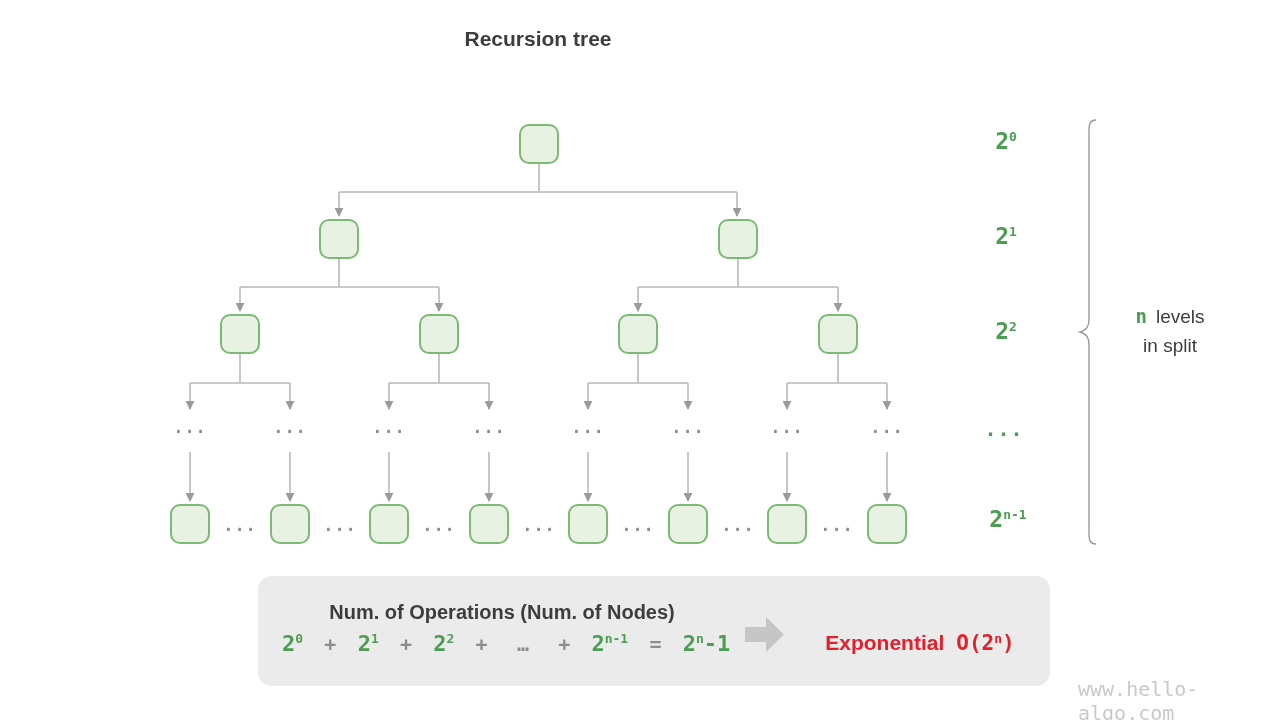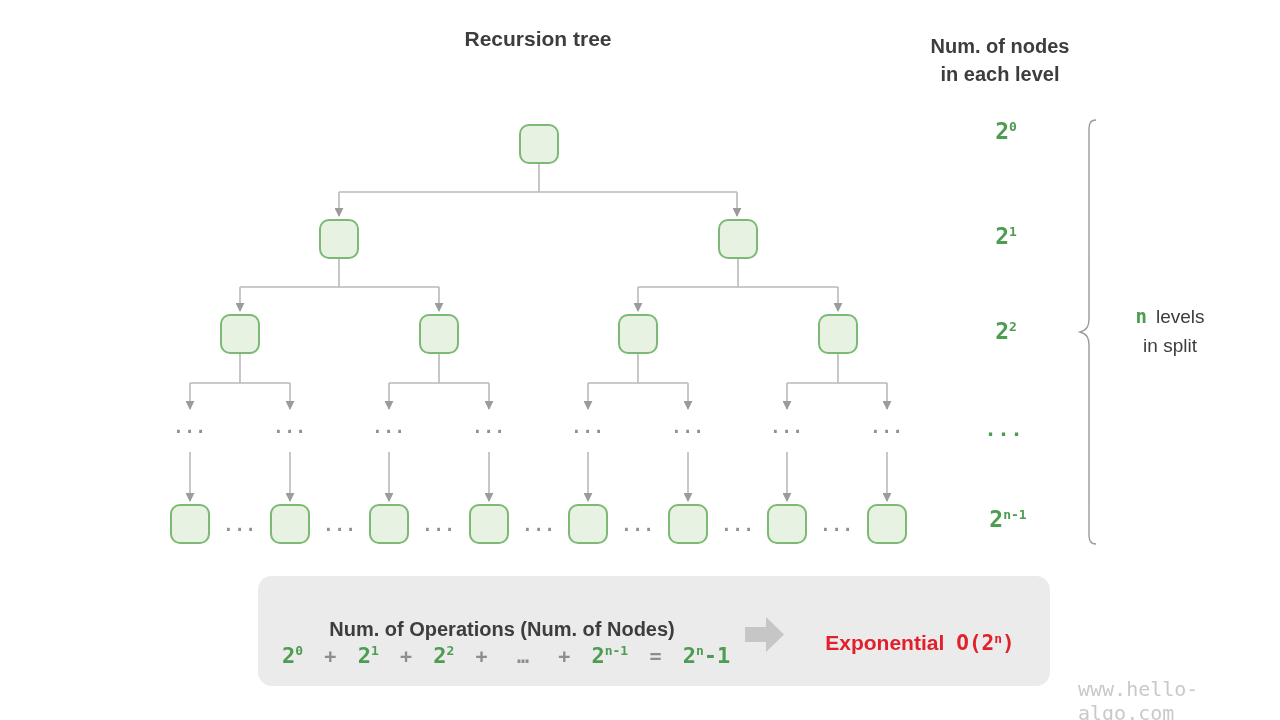--- a/index.html
+++ b/index.html
@@ -21,24 +21,24 @@
   .lvl{font-family:"DejaVu Sans Mono",monospace;font-weight:bold;font-size:23px;color:var(--green);}
   .lvl .sup{font-size:13px;vertical-align:8px;}
   .gdots{font-family:"DejaVu Sans Mono",monospace;font-weight:bold;font-size:20px;
          color:var(--green);letter-spacing:1px;}
   .dots{font-family:"DejaVu Sans Mono",monospace;font-weight:bold;font-size:17px;
         color:var(--dotgray);letter-spacing:1px;}
   .brlabel{font-size:19px;line-height:29px;text-align:center;white-space:nowrap;}
   .brlabel .n{font-family:"DejaVu Sans Mono",monospace;font-weight:bold;color:var(--green);margin-right:9px;}
   .sumbox{position:absolute;left:258px;top:576px;width:792px;height:110px;
           background:var(--box-bg);border-radius:14px;}
-  .bx-title{position:absolute;top:42px;left:24px;width:440px;text-align:center;
+  .bx-title{position:absolute;top:25px;left:24px;width:440px;text-align:center;
             font-weight:bold;font-size:20px;white-space:nowrap;}
   .bx-formula{position:absolute;top:55px;left:24px;width:440px;text-align:center;white-space:nowrap;
-              font-family:"DejaVu Sans Mono",monospace;font-weight:bold;font-size:22px;color:var(--green);margin-top:12px;}
+              font-family:"DejaVu Sans Mono",monospace;font-weight:bold;font-size:22px;color:var(--green);}
   .bx-formula .sup{font-size:13px;vertical-align:8px;}
   .bx-formula .op{color:var(--opgray);font-size:20px;margin:0 8px;}
   .bx-rtitle{position:absolute;top:25px;left:512px;width:300px;text-align:center;
              font-weight:bold;font-size:20px;white-space:nowrap;}
   .bx-rvalue{position:absolute;top:55px;left:512px;width:300px;text-align:center;white-space:nowrap;
              font-weight:bold;font-size:21px;color:var(--red);}
   .bx-rvalue .mono{font-family:"DejaVu Sans Mono",monospace;font-weight:bold;margin-left:12px;}
   .bx-rvalue .sup{font-size:13px;vertical-align:7px;}
   .watermark{position:absolute;left:1078px;top:677px;
              font-family:"DejaVu Sans Mono",monospace;font-size:20px;color:var(--watermark);}
@@ -92,24 +92,20 @@
       <path class="edge" marker-end="url(#ah)" d="M787,452 L787,501"></path>
       <path class="edge" marker-end="url(#ah)" d="M887,452 L887,501"></path>
     </g>
     <path class="brace" d="M1096,120 C1090,120 1089,124 1089,131 L1089,319
              C1089,326 1087,330 1080,332 C1087,334 1089,338 1089,345
              L1089,533 C1089,540 1090,544 1096,544"></path>
     <polygon class="blockarrow" points="745,627 766,627 766,617 784,634.5 766,652 766,642 745,642"></polygon>
   </svg>
 
   <div class="abs ctr title" style="left:538px;top:27px">Recursion tree</div>
-  <div class="abs ctr rheader" style="left:1000px;top:32px">
-    <div>Num. of nodes</div>
-    <div>in each level</div>
-  </div>
 
   <div class="node" style="left:519px;top:124px"></div>
   <div class="node" style="left:319px;top:219px"></div>
   <div class="node" style="left:718px;top:219px"></div>
   <div class="node" style="left:220px;top:314px"></div>
   <div class="node" style="left:419px;top:314px"></div>
   <div class="node" style="left:618px;top:314px"></div>
   <div class="node" style="left:818px;top:314px"></div>
   <div class="node" style="left:170px;top:504px"></div>
   <div class="node" style="left:270px;top:504px"></div>
@@ -130,21 +126,21 @@
   <div class="abs ctr dots" style="left:887px;top:417px">...</div>
 
   <div class="abs ctr dots" style="left:240px;top:515px">...</div>
   <div class="abs ctr dots" style="left:340px;top:515px">...</div>
   <div class="abs ctr dots" style="left:439px;top:515px">...</div>
   <div class="abs ctr dots" style="left:539px;top:515px">...</div>
   <div class="abs ctr dots" style="left:638px;top:515px">...</div>
   <div class="abs ctr dots" style="left:738px;top:515px">...</div>
   <div class="abs ctr dots" style="left:837px;top:515px">...</div>
 
-  <div class="abs ctr lvl" style="left:1006px;top:118px"><span>2</span><span class="sup">0</span></div>
+  <div class="abs ctr lvl" style="left:1006px;top:128px"><span>2</span><span class="sup">0</span></div>
   <div class="abs ctr lvl" style="left:1006px;top:223px"><span>2</span><span class="sup">1</span></div>
   <div class="abs ctr lvl" style="left:1006px;top:318px"><span>2</span><span class="sup">2</span></div>
   <div class="abs ctr gdots" style="left:1004px;top:417px">...</div>
   <div class="abs ctr lvl" style="left:1008px;top:506px"><span>2</span><span class="sup">n-1</span></div>
 
   <div class="abs ctr brlabel" style="left:1170px;top:302px">
     <div><span class="n">n</span><span>levels</span></div>
     <div>in split</div>
   </div>
 

